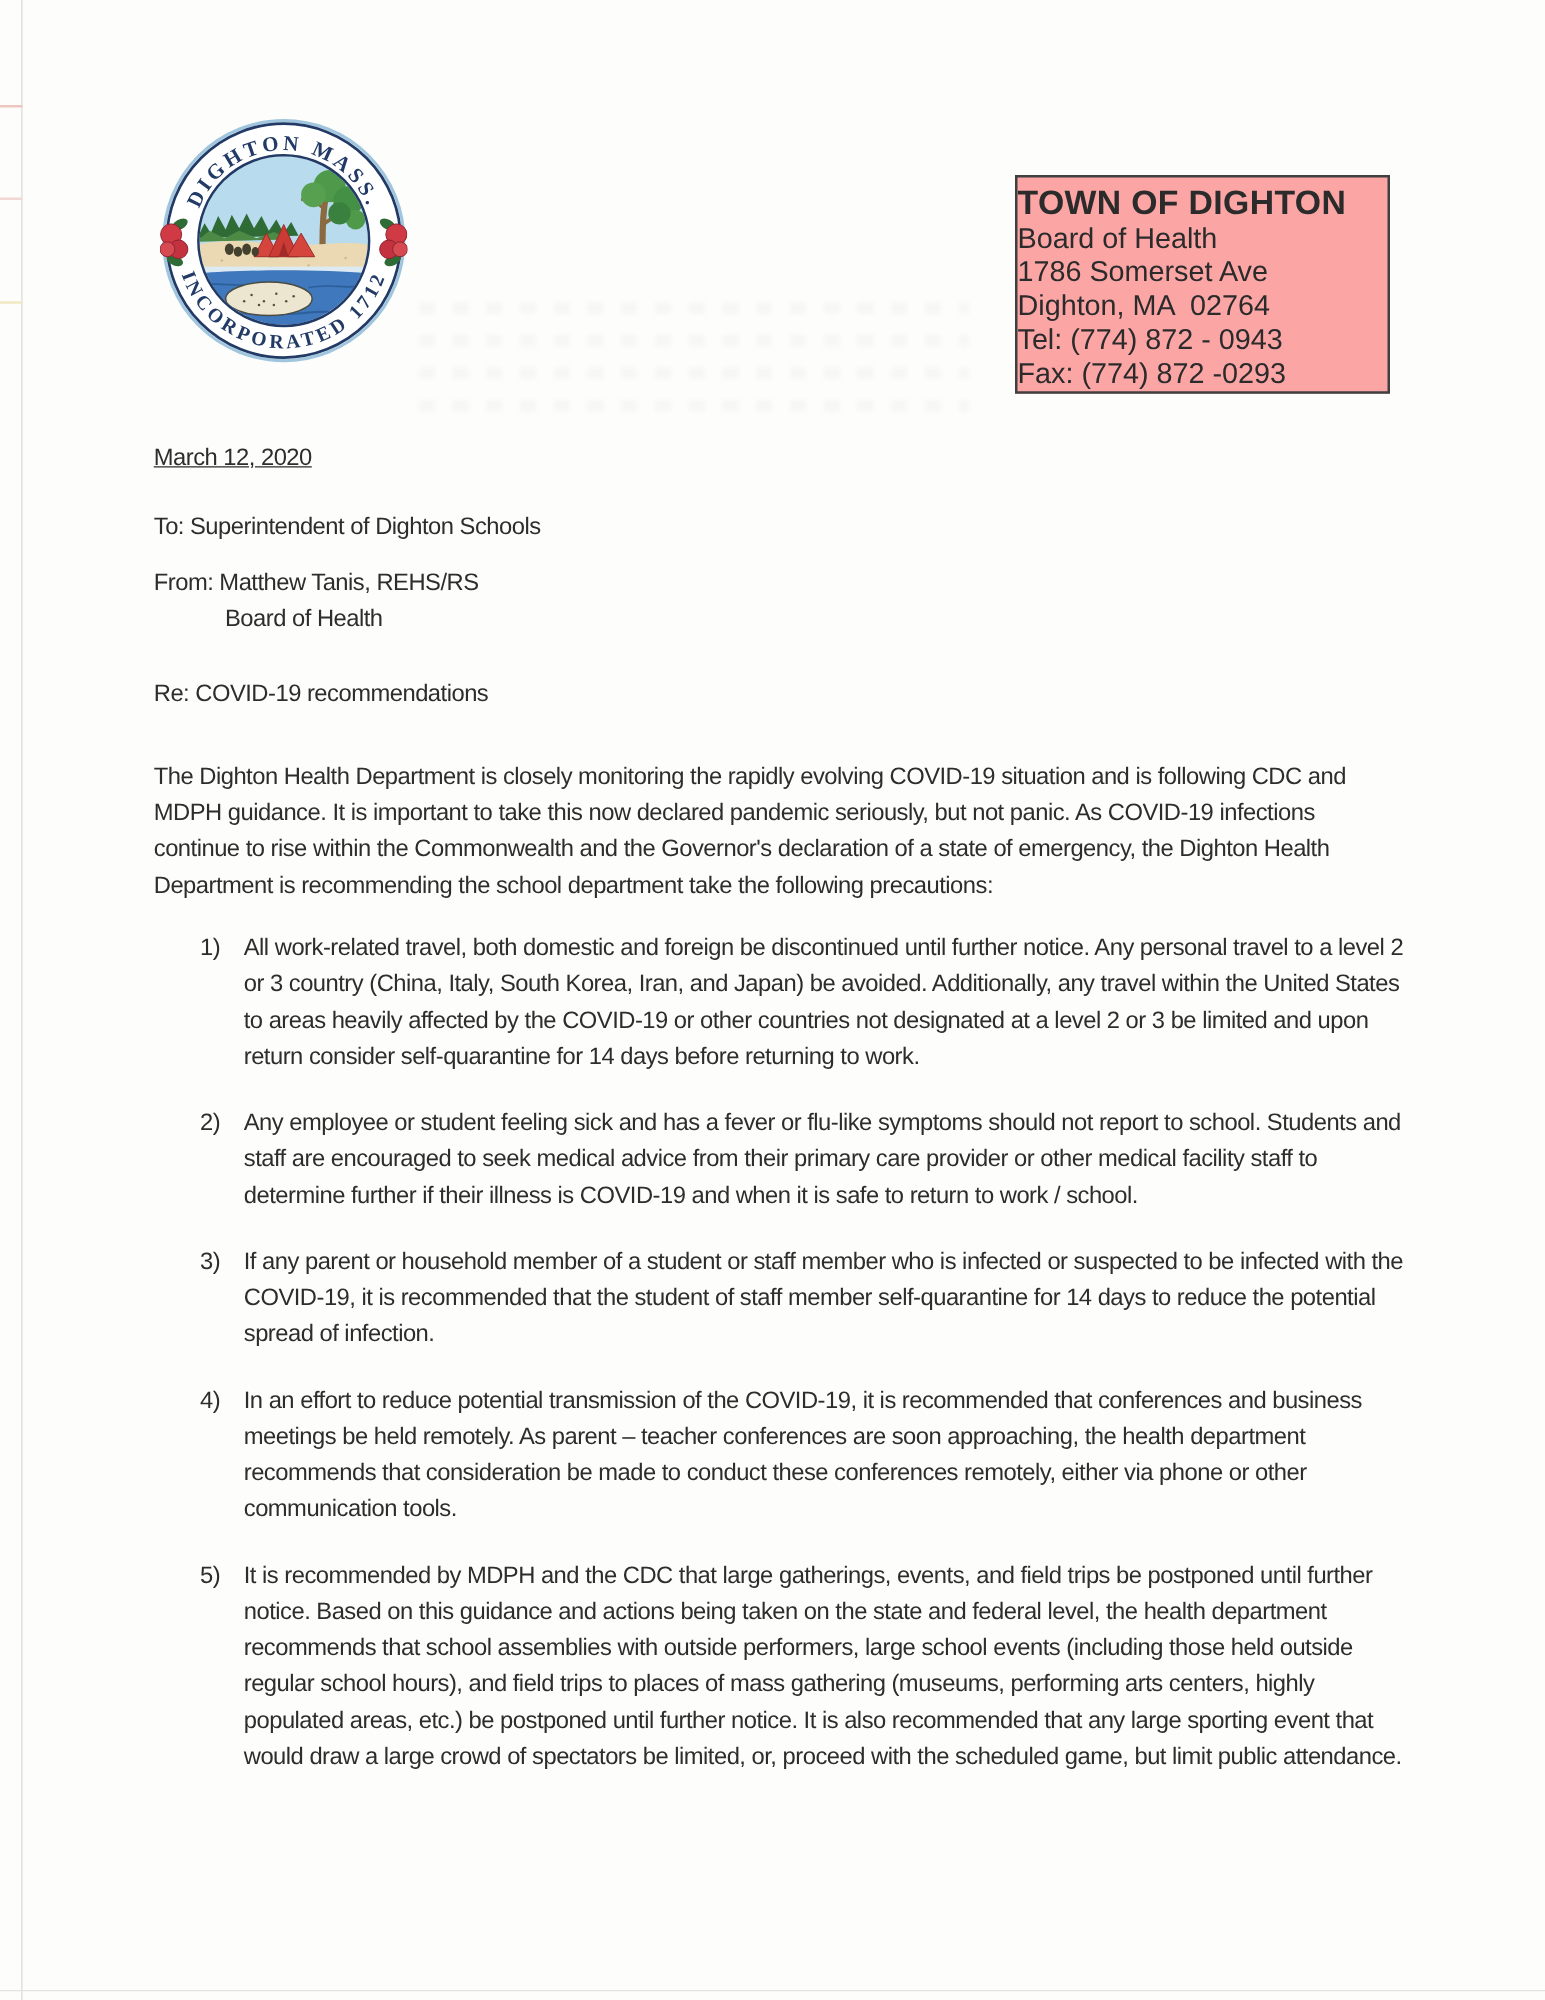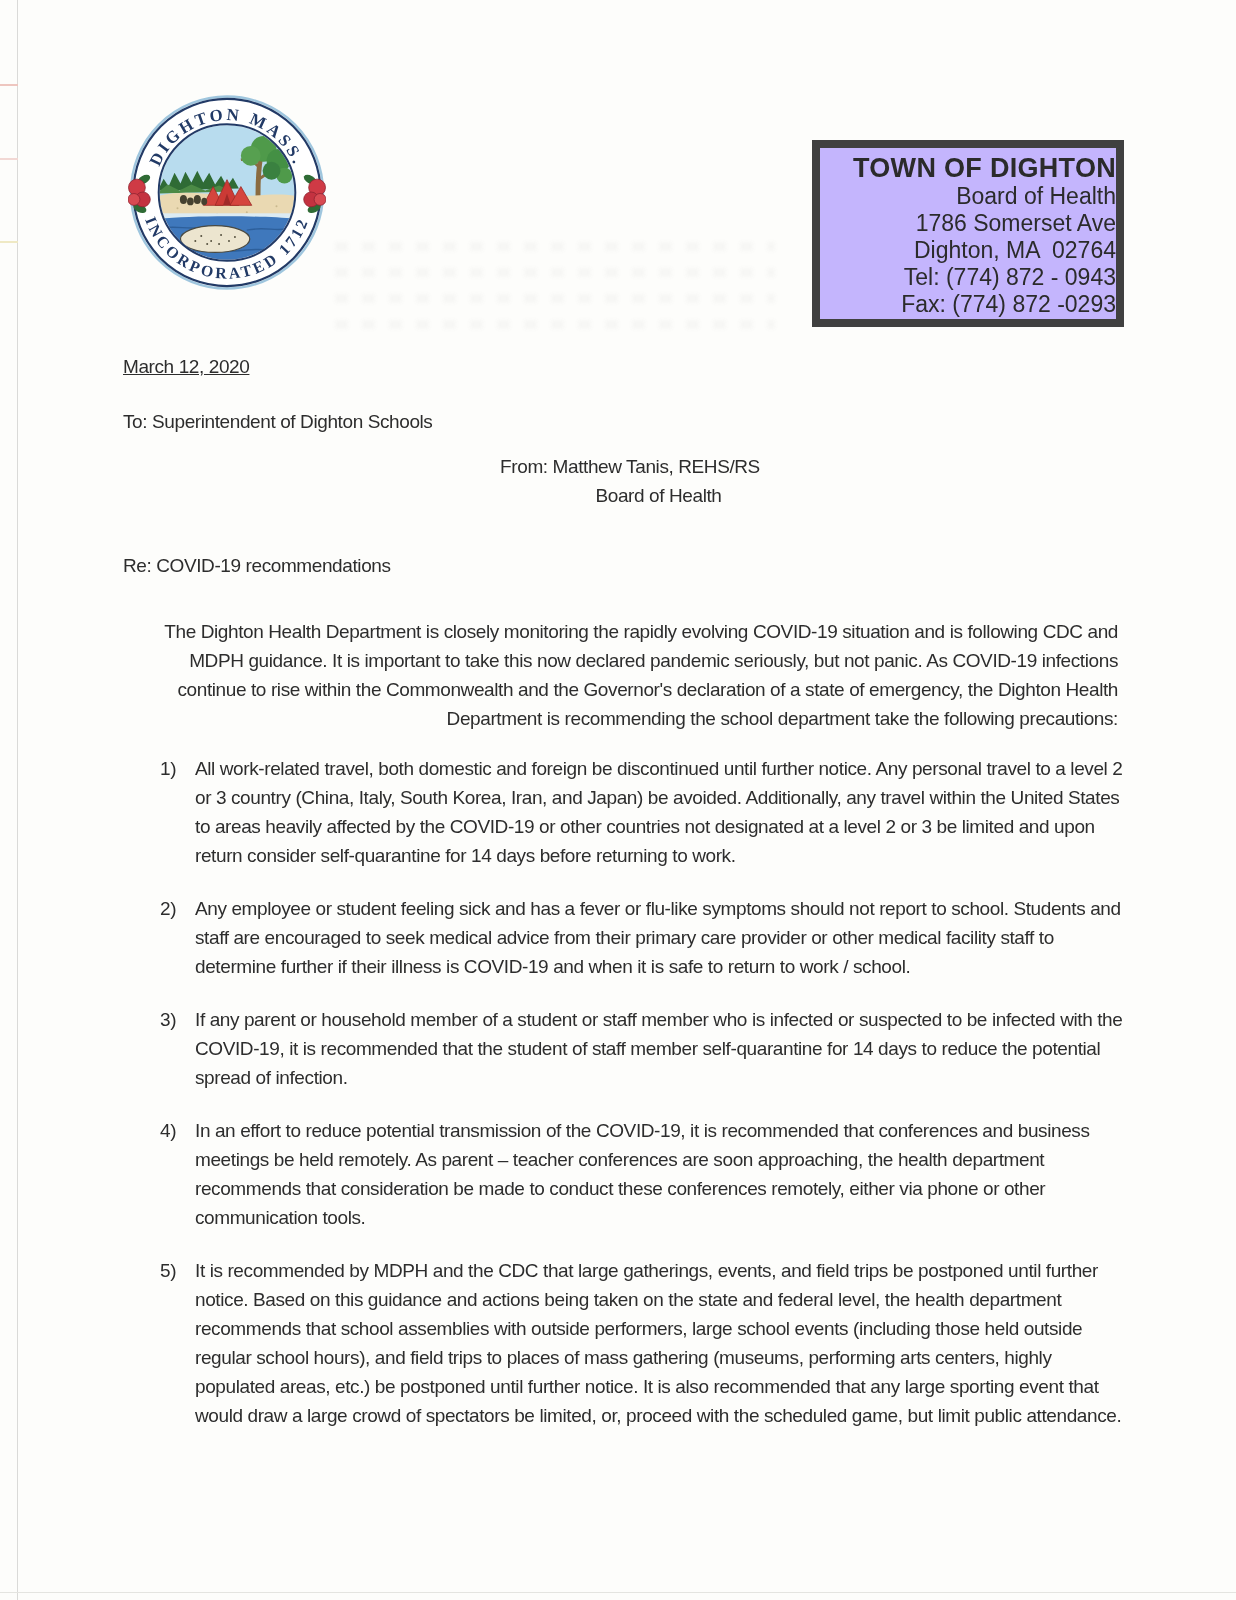--- a/index.html
+++ b/index.html
@@ -22,37 +22,37 @@
   .ghost-line{height:9px;margin-bottom:17px;
     background:repeating-linear-gradient(90deg, rgba(110,110,110,.45) 0 13px, transparent 13px 27px);
     filter:blur(2px);opacity:.10;}
 
   
   .seal{position:absolute;left:128px;top:93px;width:198px;height:199px;}
 
   
   .header-box{
     position:absolute;left:812px;top:140px;width:296px;height:166px;
-    border:8px solid #404040;background:#c4b5fd;
-    text-align:right;color:#2b2b2b;padding-top:5px;
+    border:2px solid #404040;background:#fca5a5;
+    text-align:left;color:#2b2b2b;padding-top:5px;
   }
   .hb-title{font-size:27px;line-height:30px;font-weight:bold;letter-spacing:.3px;white-space:pre-wrap;}
   .hb-line{font-size:23px;line-height:27px;white-space:pre-wrap;}
 
   
   .letter{
     position:absolute;left:123px;top:352px;width:1014px;
     color:#2d2d2d;font-size:19px;line-height:29px;letter-spacing:-0.4px;
   }
   .l-date{margin-bottom:26px;text-decoration:underline;}
   .l-to{margin-bottom:16px;}
-  .l-from{margin-bottom:41px;text-align:center;}
+  .l-from{margin-bottom:31px;}
   .l-from-dept{padding-left:57px;}
   .l-re{margin-bottom:37px;}
-  .l-intro{margin-bottom:21px;max-width:995px;text-align:right;}
+  .l-intro{margin-bottom:21px;max-width:995px;}
   .rec-list{margin:0;padding:0;list-style:none;}
   .rec-item{display:flex;margin-bottom:24px;}
   .li-num{flex:0 0 35px;margin-left:37px;}
   .li-text{flex:1;max-width:941px;}
 </style>
 </head>
 <body>
 
 <div class="page">
 

